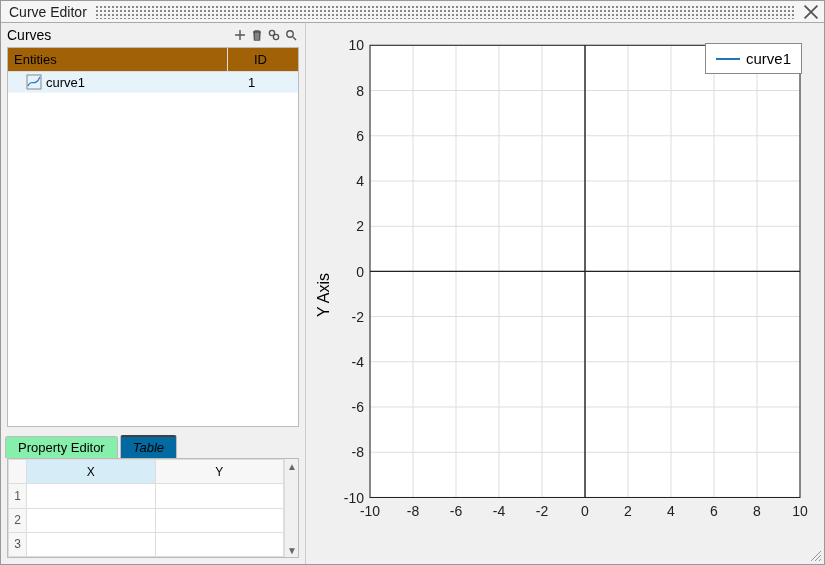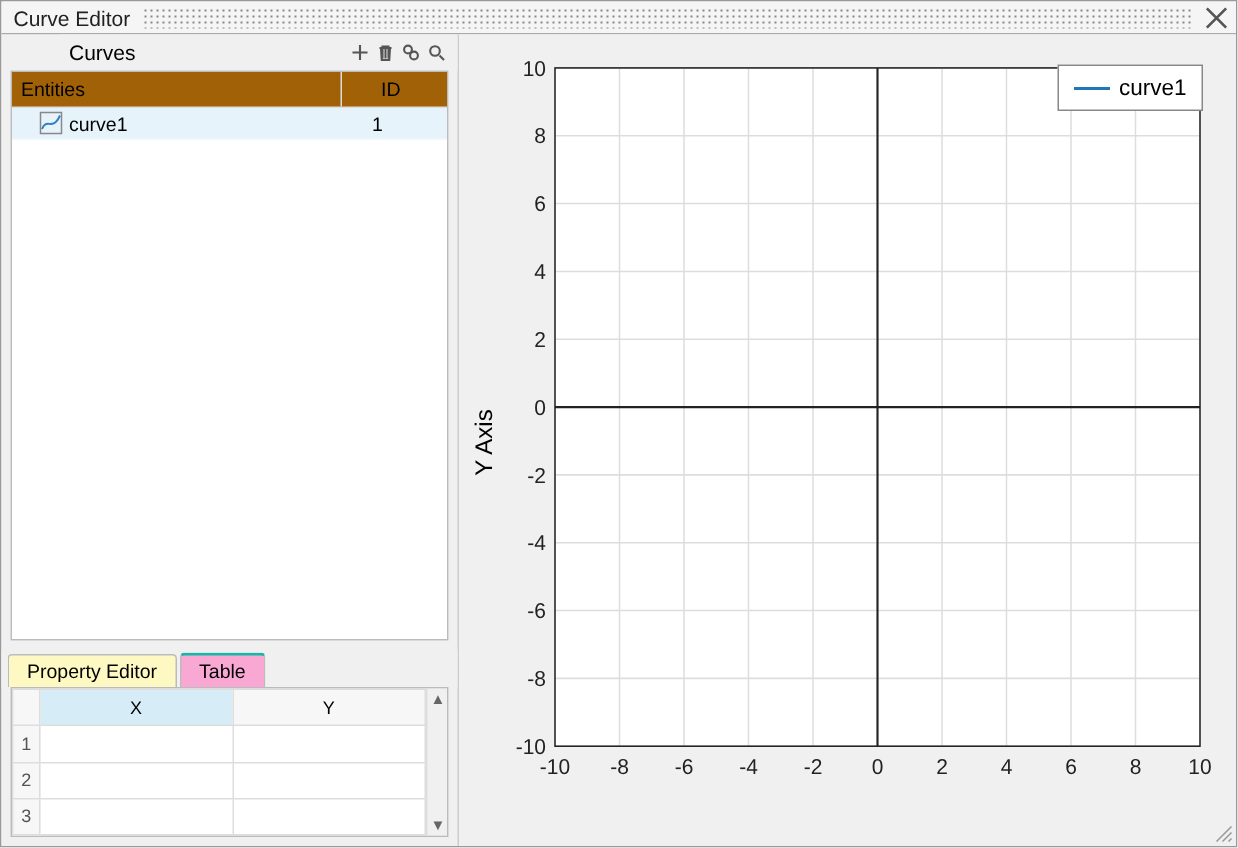--- a/index.html
+++ b/index.html
@@ -39,21 +39,20 @@
   .left-pane {
     width: 305px;
     display: flex; flex-direction: column;
     border-right: 1px solid #ccc;
   }
   .curves-header {
     display: flex; align-items: center;
     padding: 4px 6px;
     background: #f0f0f0;
     font-size: 14px;
-    margin-left: 39px;
   }
   .curves-header .spacer { flex: 1; }
   .curves-header .tool-icon {
     width: 16px; height: 16px;
     margin-left: 1px;
     display: flex; align-items: center; justify-content: center;
     cursor: pointer;
   }
   .curves-header svg { width: 14px; height: 14px; stroke: #555; fill: none; stroke-width: 1.4; }
   .entities-table-wrap {
@@ -93,29 +92,30 @@
   .tabs {
     display: flex; align-items: flex-end;
     padding: 2px 4px 0 4px;
     background: #f0f0f0;
   }
   .tab {
     padding: 3px 12px;
     font-size: 13px;
     border: 1px solid #bbb;
     border-bottom: none;
-    background: #fef9c3;
+    background: #86efac;
     margin-right: 2px;
     border-radius: 3px 3px 0 0;
     cursor: pointer;
     position: relative;
   }
   .tab.active {
-    background: #f9a8d4;
-    border-top: 2px solid #14b8a6;
+    background: #0369a1;
+    border-top: 2px solid #404040;
+    font-style: italic;
   }
 
   .data-table-wrap {
     height: 100px;
     margin: 0 6px 6px 6px;
     background: #fff;
     border: 1px solid #bbb;
     overflow: hidden;
     display: flex;
   }

